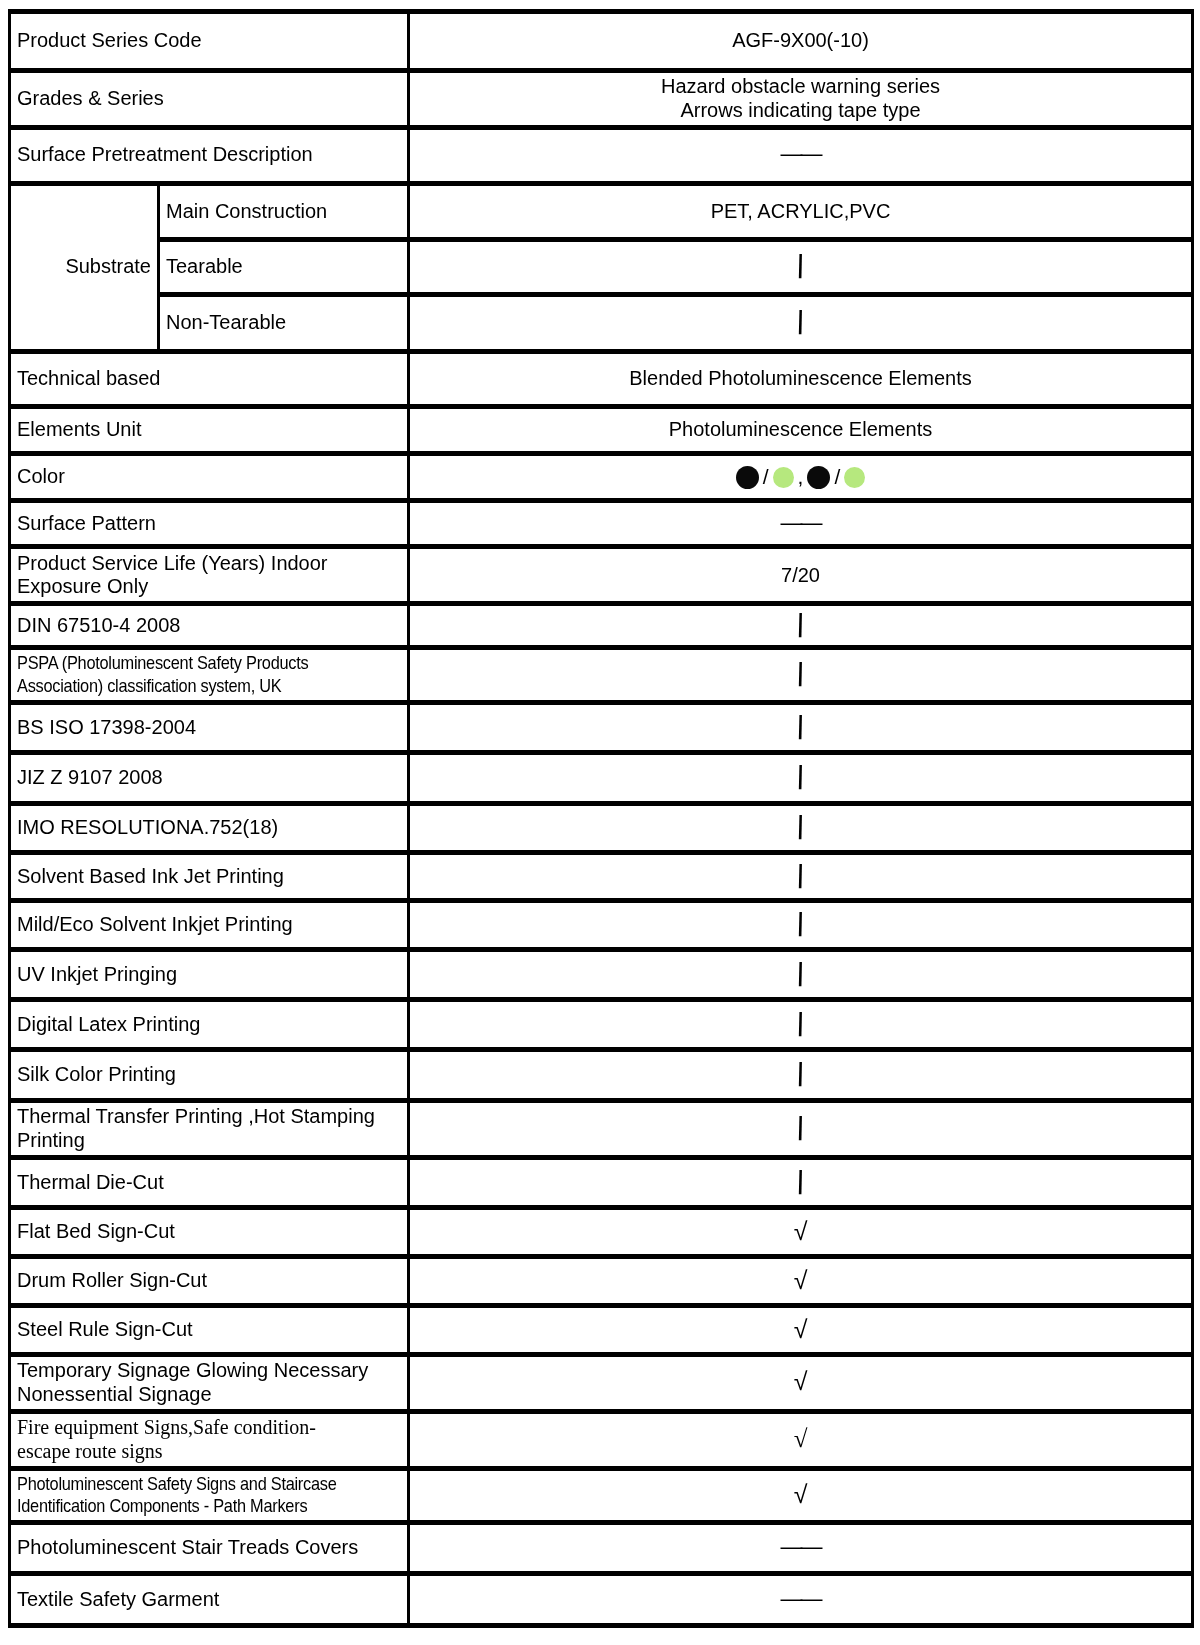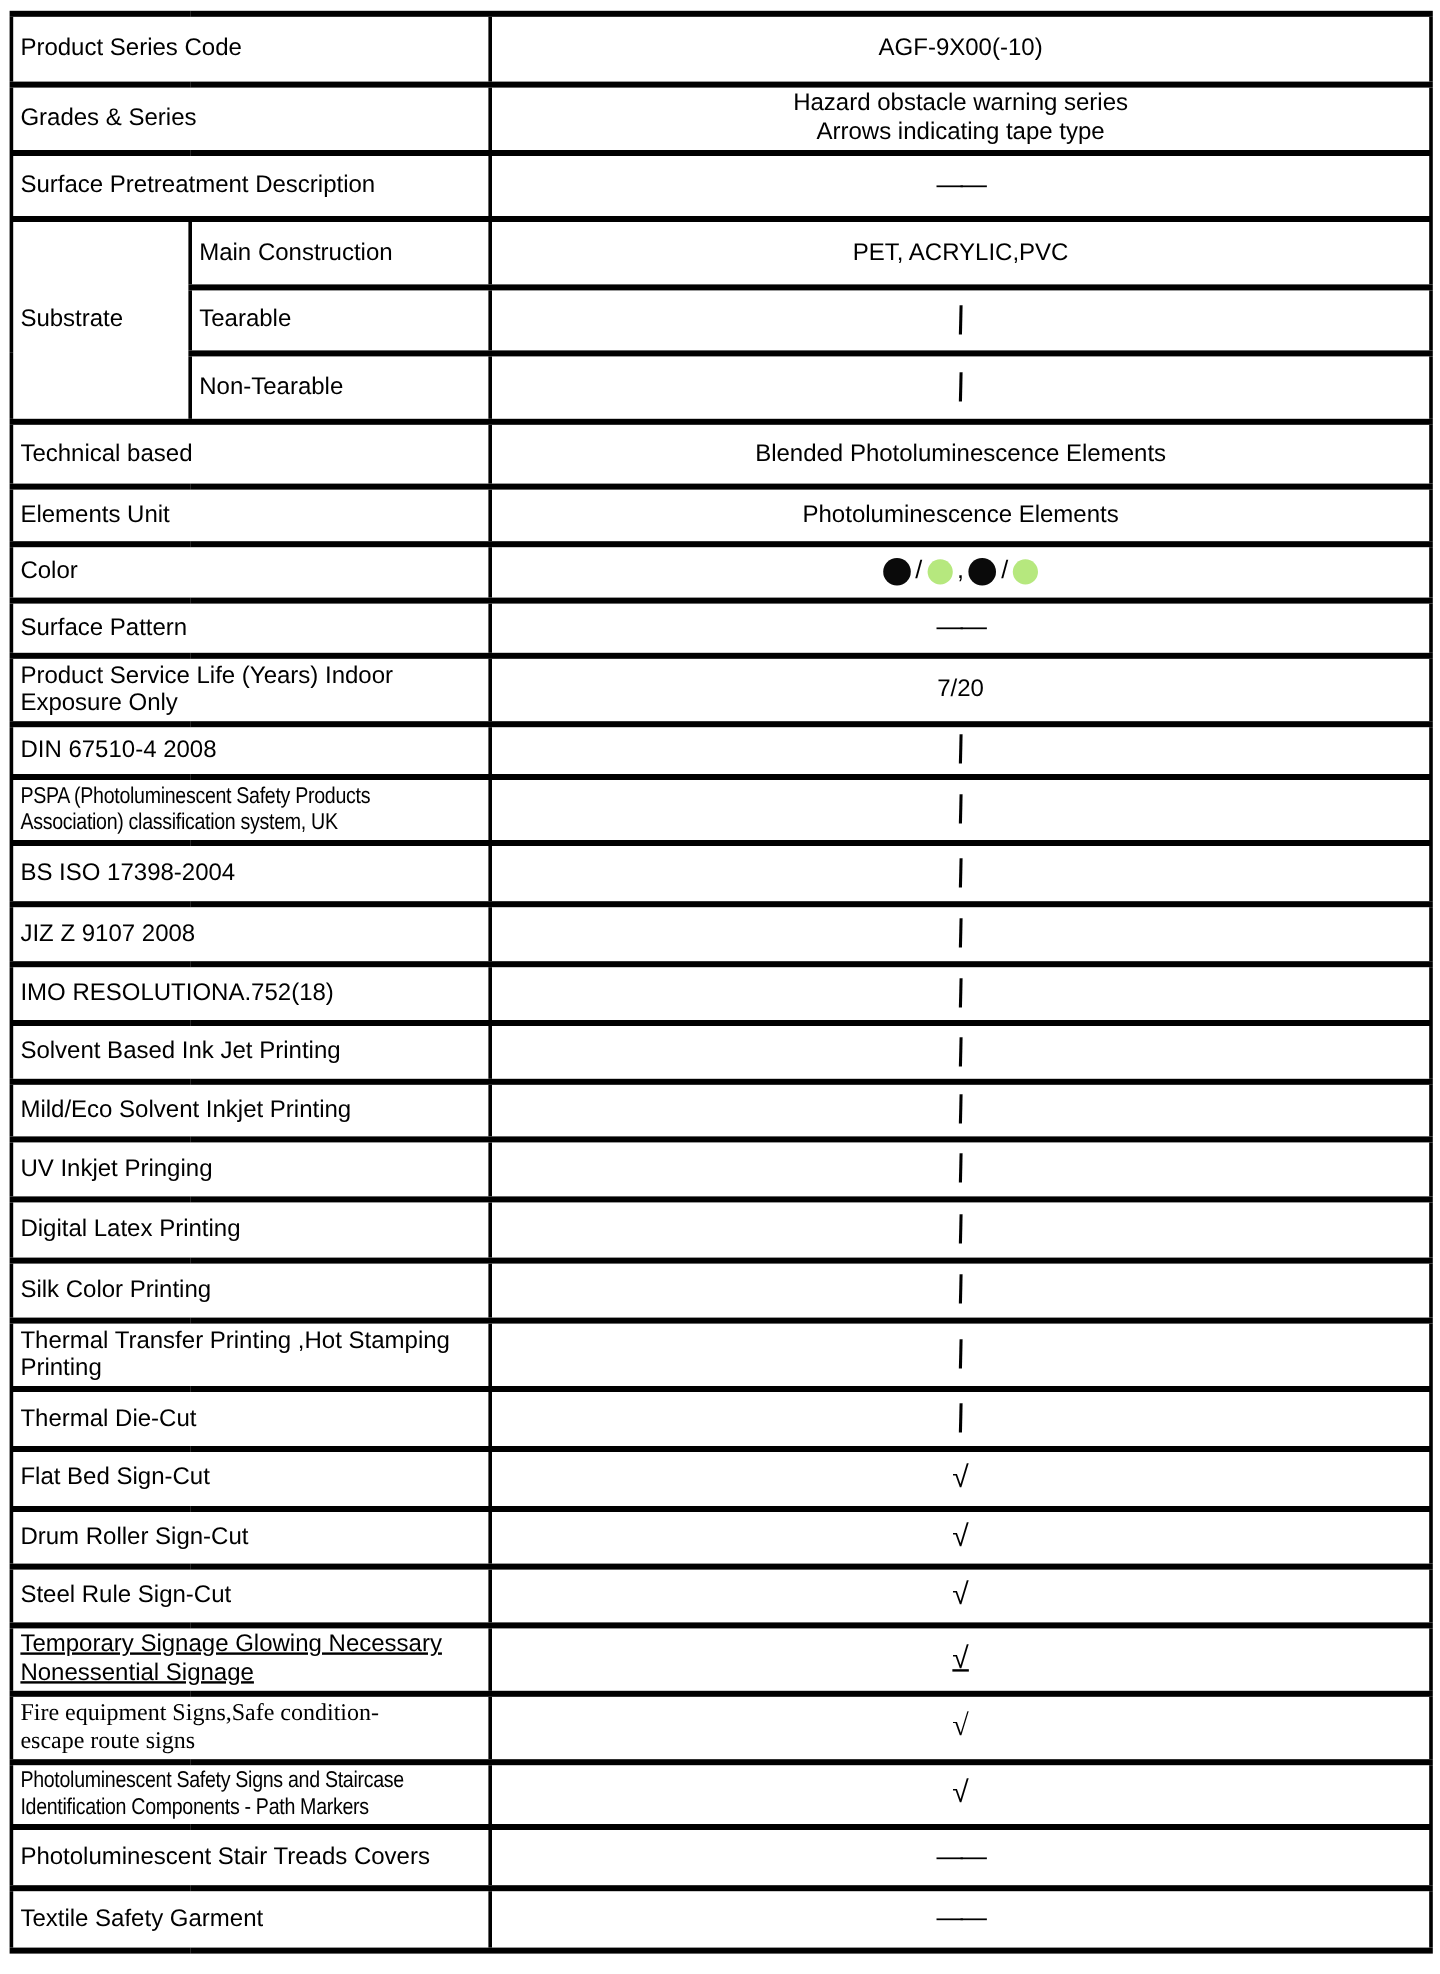--- a/index.html
+++ b/index.html
@@ -37,21 +37,21 @@
     font-size: 20px;
     line-height: 1.18;
     vertical-align: middle;
     overflow: hidden;
   }
   td.label-cell {
     text-align: left;
     white-space: pre-line;
   }
   td.group-cell {
-    text-align: left;
+    text-align: right;
     vertical-align: middle;
   }
   td.value-cell {
     text-align: center;
     white-space: pre-line;
   }
   .small-label { font-size: 19px; }
   .condensed-label {
     font-size: 19px;
     display: inline-block;
@@ -204,21 +204,21 @@
           <td class="value-cell"><span class="check-mark">√</span></td>
         </tr>
         <tr style="height: 48px;">
           <td class="label-cell" colspan="2">Drum Roller Sign-Cut</td>
           <td class="value-cell"><span class="check-mark">√</span></td>
         </tr>
         <tr style="height: 48px; margin-left: 24px;">
           <td class="label-cell" colspan="2">Steel Rule Sign-Cut</td>
           <td class="value-cell"><span class="check-mark">√</span></td>
         </tr>
-        <tr style="height: 47px; text-decoration: underline;">
+        <tr style="height: 47px;">
           <td class="label-cell small-label" colspan="2">Temporary Signage Glowing Necessary
 Nonessential Signage</td>
           <td class="value-cell"><span class="check-mark">√</span></td>
         </tr>
         <tr style="height: 46px; font-family: Liberation Serif, serif;">
           <td class="label-cell small-label" colspan="2">Fire equipment Signs,Safe condition-
 escape route signs</td>
           <td class="value-cell"><span class="check-mark">√</span></td>
         </tr>
         <tr style="height: 46px;">

